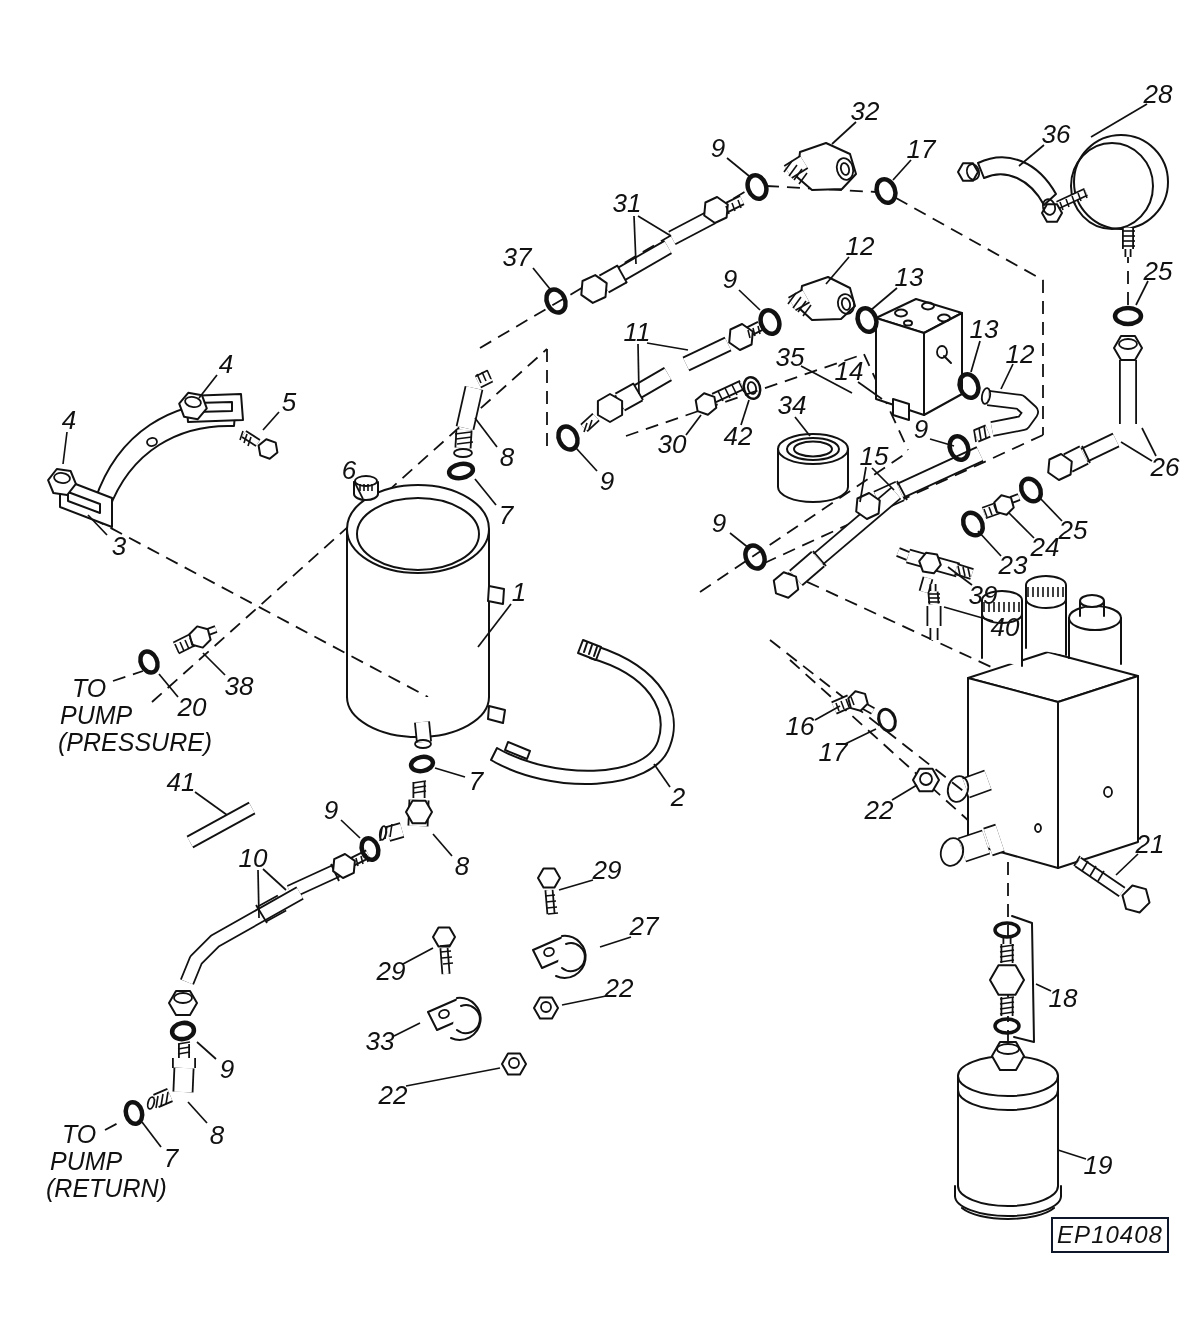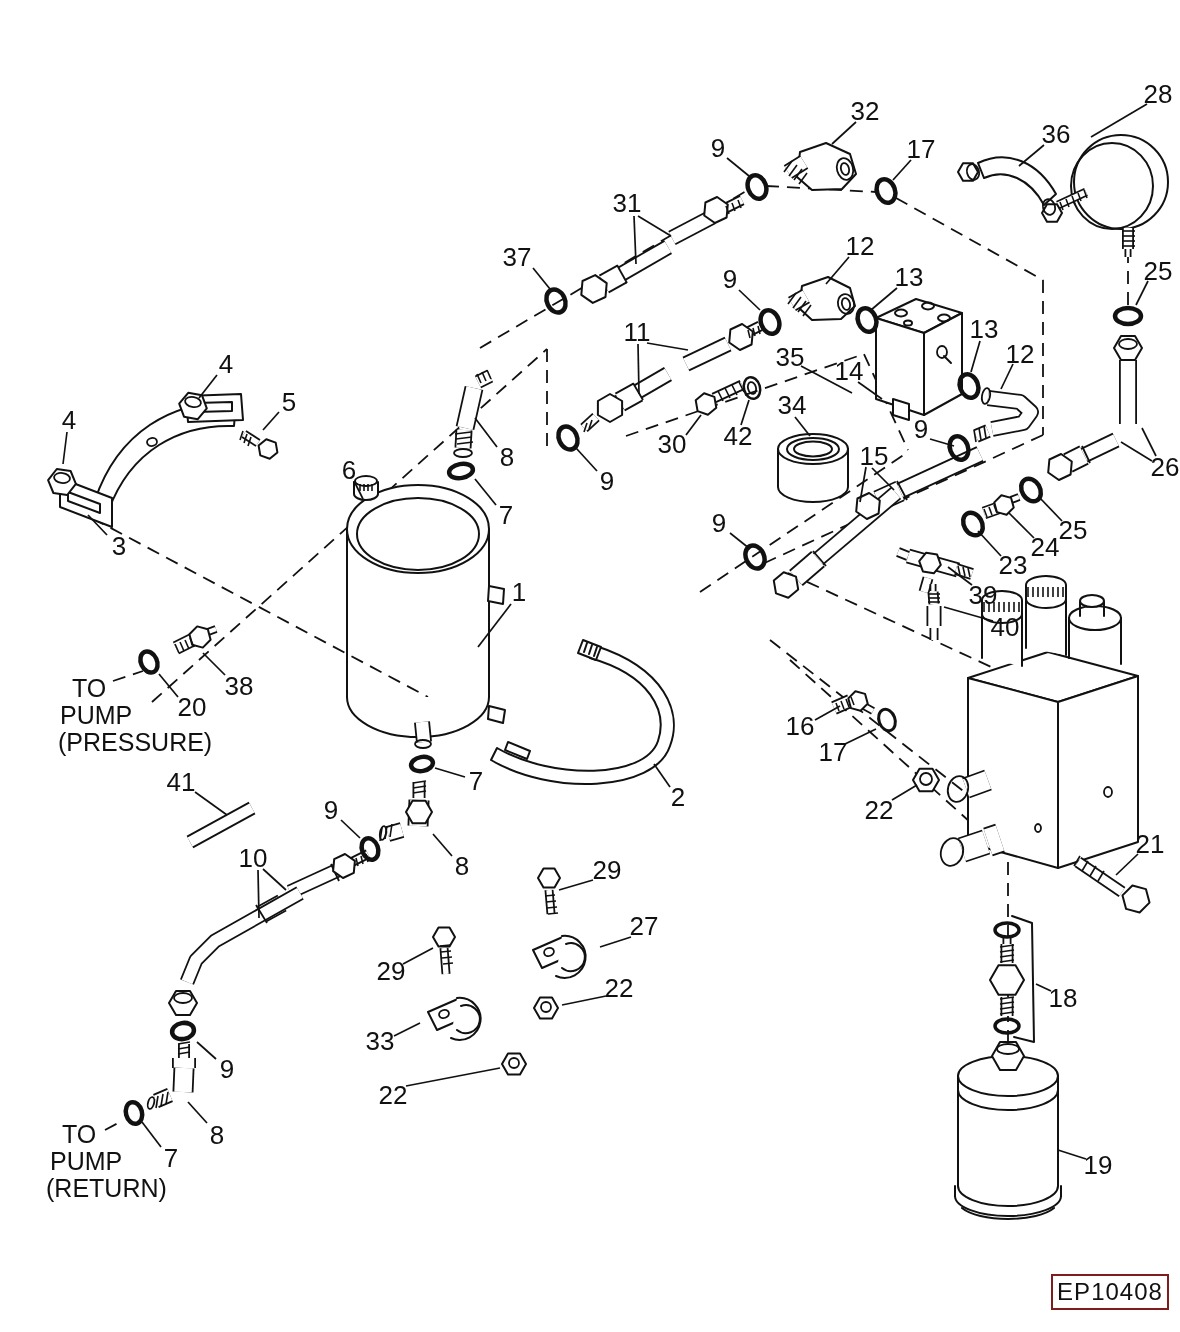--- a/index.html
+++ b/index.html
@@ -1,23 +1,23 @@
 <!DOCTYPE html>
 <html><head>
 <meta charset="utf-8">
 <style>
   html,body{margin:0;padding:0;background:#e8e8e8;}
   .stage{
     position:relative;width:1180px;height:1332px;background:#ffffff;
-    font-family:"Liberation Sans", sans-serif;color:#111;overflow:hidden;
+    font-family:"Liberation Sans", sans-serif;color:#111;overflow:hidden;font-style:italic;
   }
   svg{position:absolute;left:0;top:0;}
   .figure-code{
-    position:absolute;left:1051px;top:1274px;width:114px;height:32px;
-    border:2px solid #7f1d1d;display:flex;align-items:center;justify-content:center;
+    position:absolute;left:1051px;top:1217px;width:114px;height:32px;
+    border:2px solid #0f172a;display:flex;align-items:center;justify-content:center;
     font-size:24px;letter-spacing:1px;background:#fff;
   }
   text{font-family:"Liberation Sans", sans-serif;}
 </style>
 </head>
 <body>
 
 <div class="stage">
   <svg id="diagram-svg" width="1180" height="1332" viewBox="0 0 1180 1332">
     <g id="layer-dashes" stroke="#111" stroke-width="1.8" fill="none" stroke-dasharray="13 8">

